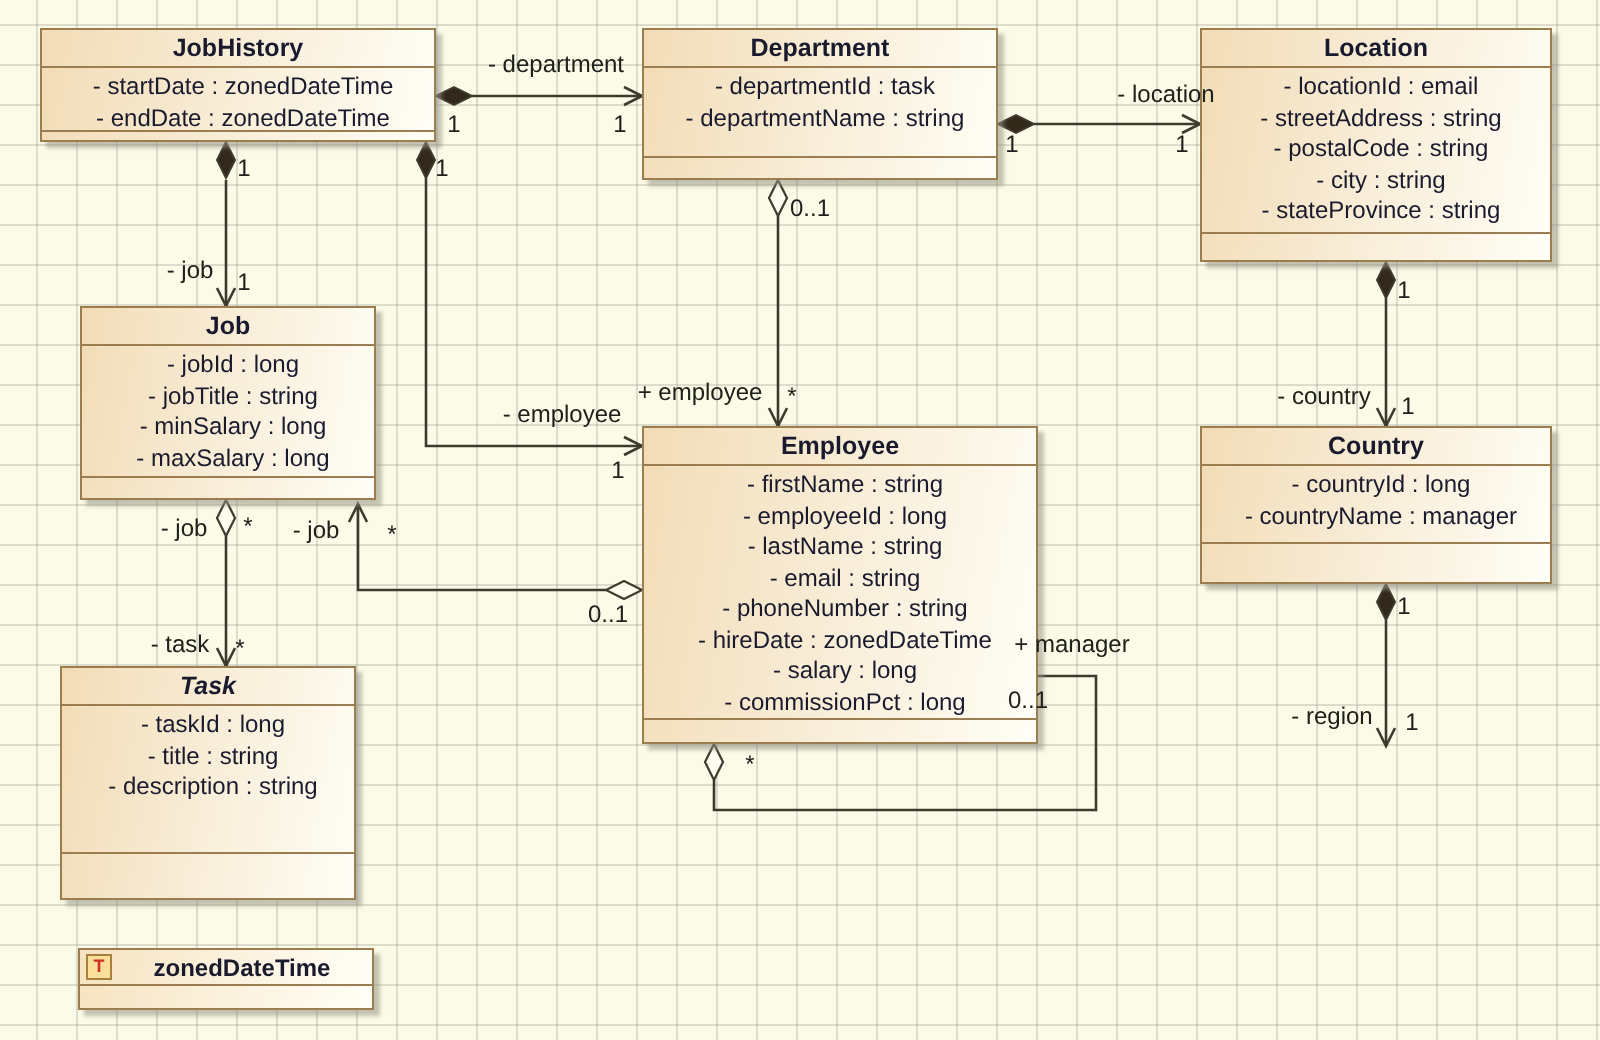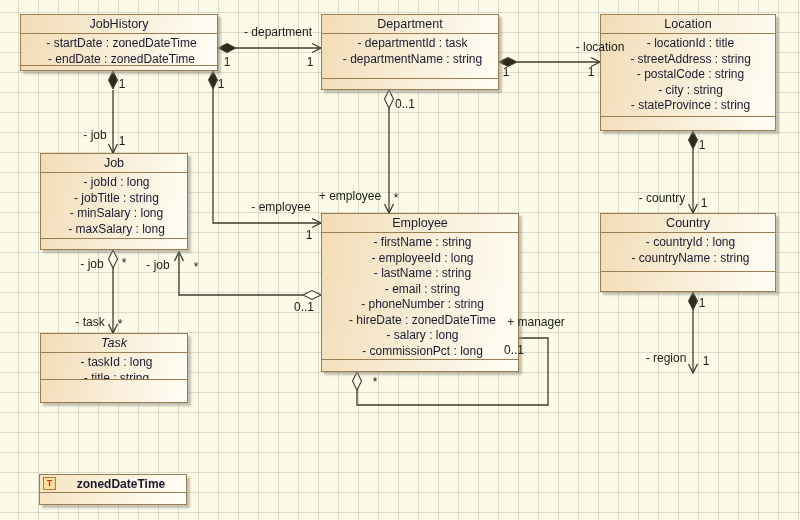--- a/index.html
+++ b/index.html
@@ -33,21 +33,21 @@
     box-sizing:border-box;
     border:1px solid var(--box-border);
     background:linear-gradient(100deg,#f2dcb6 0%,#f9efdb 55%,#fffef6 100%);
     box-shadow:3px 3px 2px rgba(150,145,130,0.55);
     display:flex;flex-direction:column;
     color:var(--text-color);
   }
   .cls-title{
     height:18px;flex:0 0 auto;
     border-bottom:1px solid var(--box-border);
-    font-size:12.5px;font-weight:normal;
+    font-size:12.5px;font-weight:bold;
     text-align:center;line-height:18px;
     white-space:nowrap;overflow:hidden;
   }
   .cls-title.italic{font-style:italic;}
   .cls-attrs{flex:1 1 auto;padding:2px 0 0 5px;overflow:hidden;text-align:center;}
   .attr-row{font-size:12px;line-height:15.5px;white-space:nowrap;}
   .cls-footer{flex:0 0 auto;border-top:1px solid var(--box-border);}
 
   .datatype{background:linear-gradient(100deg,#f6e3c0 0%,#fdf7e8 70%,#fffef6 100%);}
   .dt-title{height:17px;flex:0 0 auto;display:flex;align-items:center;border-bottom:1px solid var(--box-border);}
@@ -150,21 +150,21 @@
     <div class="cls-attrs">
         <div class="attr-row">- departmentId : task</div>
         <div class="attr-row">- departmentName : string</div>
       </div>
     <div class="cls-footer" style="height:10px"></div>
   </div>
 
   <div class="uml-class" style="left:600px;top:14px;width:176px;height:117px">
     <div class="cls-title">Location</div>
     <div class="cls-attrs">
-        <div class="attr-row">- locationId : title</div>
+        <div class="attr-row">- locationId : email</div>
         <div class="attr-row">- streetAddress : string</div>
         <div class="attr-row">- postalCode : string</div>
         <div class="attr-row">- city : string</div>
         <div class="attr-row">- stateProvince : string</div>
       </div>
     <div class="cls-footer" style="height:13px"></div>
   </div>
 
   <div class="uml-class" style="left:40px;top:153px;width:148px;height:97px">
     <div class="cls-title">Job</div>
@@ -189,26 +189,26 @@
         <div class="attr-row">- salary : long</div>
         <div class="attr-row">- commissionPct : long</div>
       </div>
     <div class="cls-footer" style="height:11px"></div>
   </div>
 
   <div class="uml-class" style="left:600px;top:213px;width:176px;height:79px">
     <div class="cls-title">Country</div>
     <div class="cls-attrs">
         <div class="attr-row">- countryId : long</div>
-        <div class="attr-row">- countryName : string</div>
+        <div class="attr-row">- countryName : manager</div>
       </div>
     <div class="cls-footer" style="height:19px"></div>
   </div>
 
-  <div class="uml-class" style="left:40px;top:333px;width:148px;height:70px">
+  <div class="uml-class" style="left:30px;top:333px;width:148px;height:117px">
     <div class="cls-title italic">Task</div>
     <div class="cls-attrs">
         <div class="attr-row">- taskId : long</div>
         <div class="attr-row">- title : string</div>
         <div class="attr-row">- description : string</div>
       </div>
     <div class="cls-footer" style="height:22px"></div>
   </div>
 
 
@@ -218,21 +218,21 @@
       <span class="dt-name">zonedDateTime</span>
     </div>
     <div class="dt-row"></div>
     <div class="dt-row"></div>
   </div>
 
   <span class="lbl" style="left:278px;top:32px">- department</span>
   <span class="lbl" style="left:227px;top:62px">1</span>
   <span class="lbl" style="left:310px;top:62px">1</span>
 
-  <span class="lbl" style="left:600px;top:47px">- location</span>
+  <span class="lbl" style="left:583px;top:47px">- location</span>
   <span class="lbl" style="left:506px;top:72px">1</span>
   <span class="lbl" style="left:591px;top:72px">1</span>
 
   <span class="lbl" style="left:95px;top:135px">- job</span>
   <span class="lbl" style="left:122px;top:84px">1</span>
   <span class="lbl" style="left:122px;top:141px">1</span>
 
   <span class="lbl" style="left:281px;top:207px">- employee</span>
   <span class="lbl" style="left:221px;top:84px">1</span>
   <span class="lbl" style="left:309px;top:235px">1</span>

